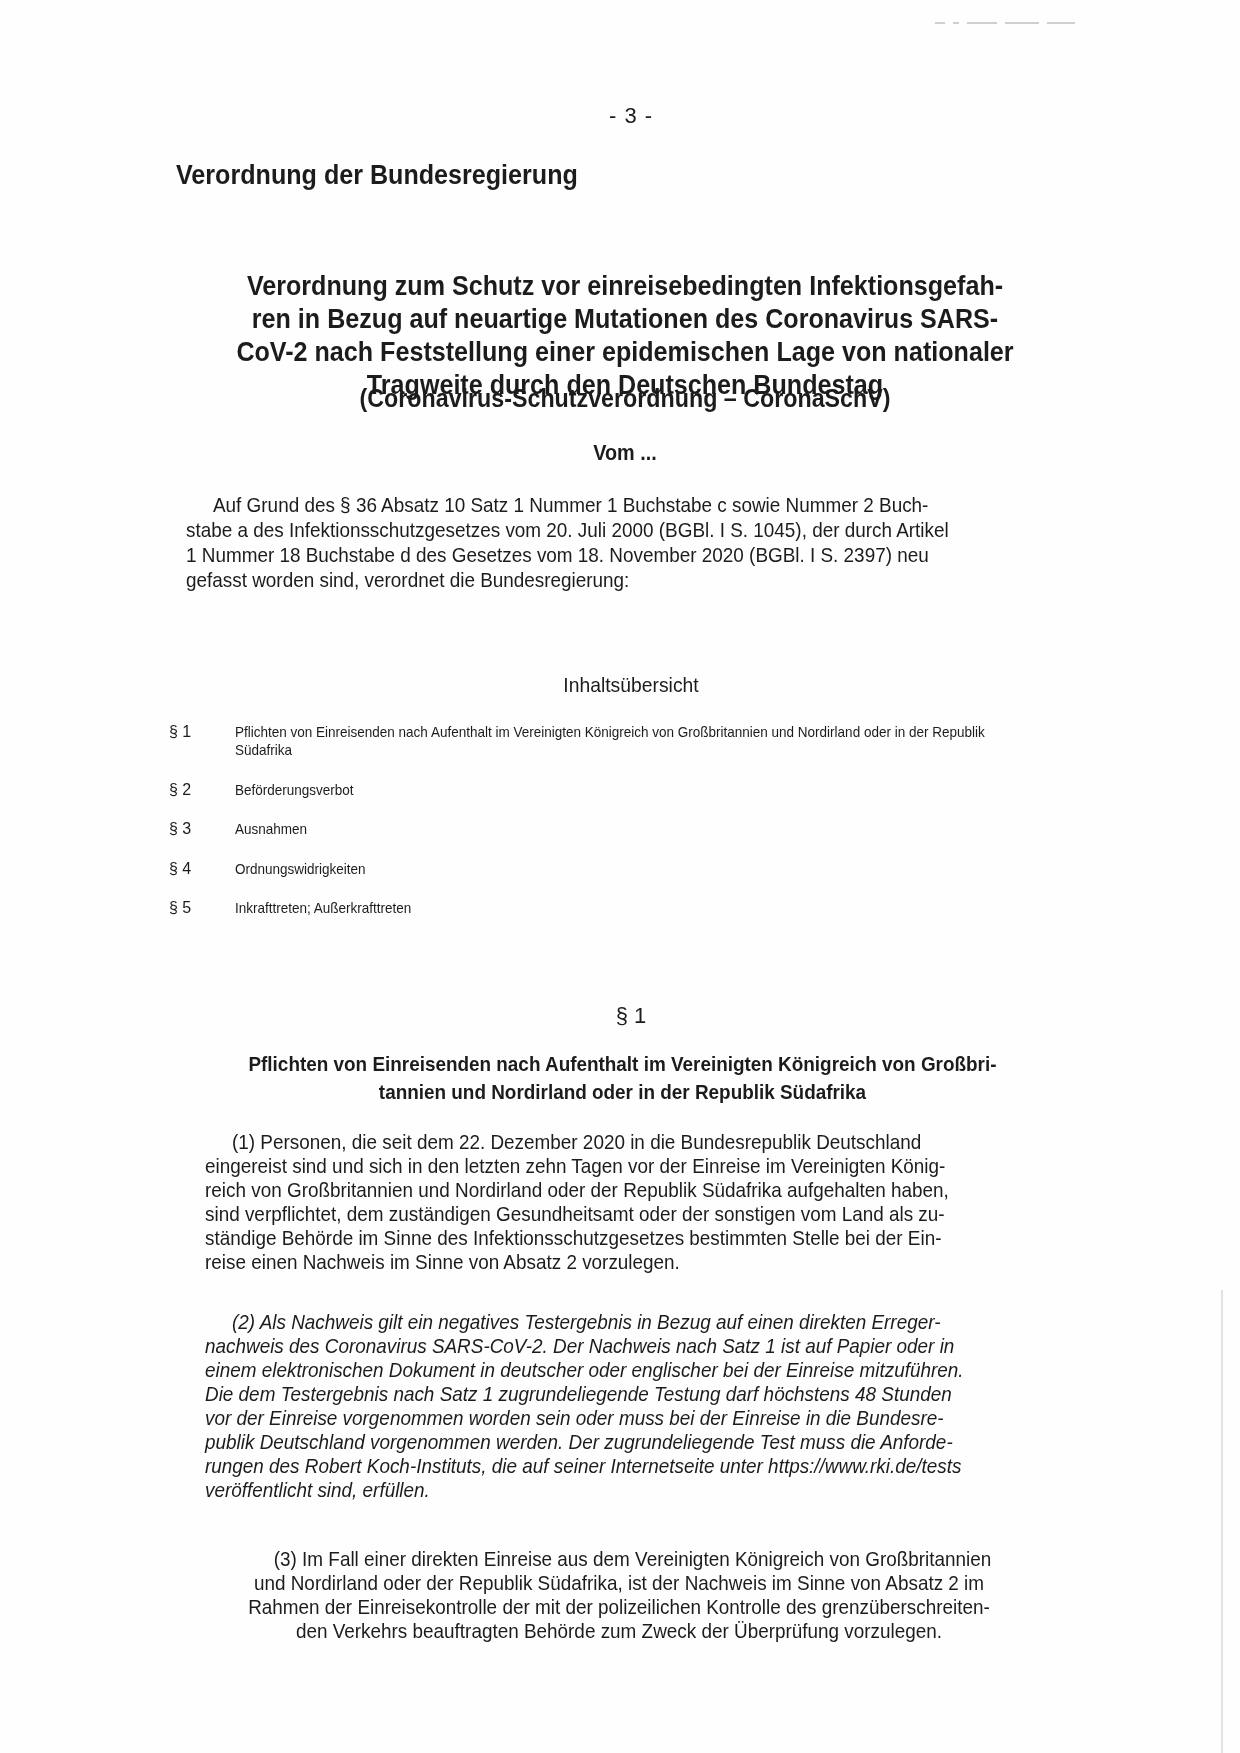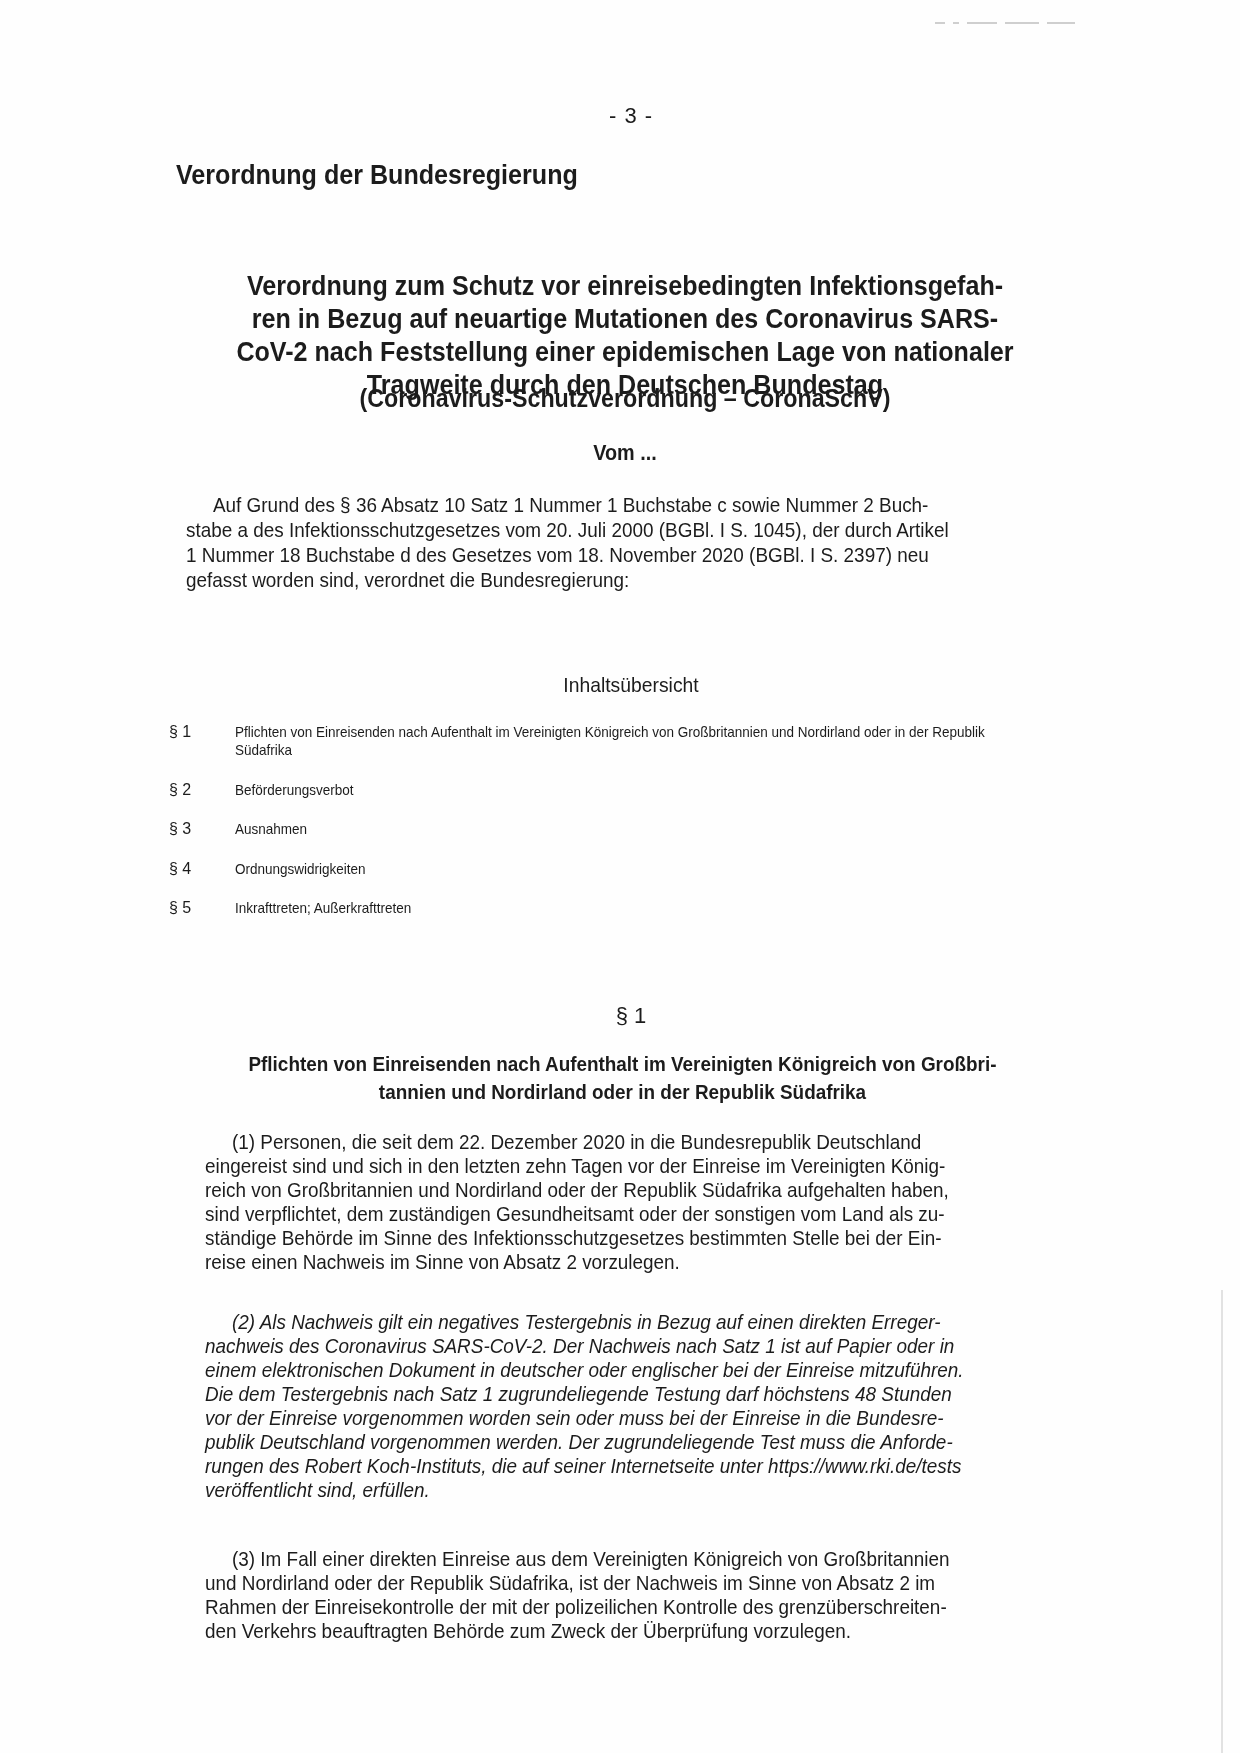--- a/index.html
+++ b/index.html
@@ -150,21 +150,21 @@
     .section-title .line { display: block; white-space: nowrap; transform: scaleX(0.9); }
     .para {
       left: 191px;
       width: 920px;
       font-size: 21px;
       line-height: 24px;
       margin-left: 14px;
     }
     .p1 { top: 1130px; }
     .p2 { top: 1310px; font-style: italic; }
-    .p3 { top: 1547px; }
+    .p3 { top: 1547px; text-align: center; }
   </style>
 </head>
 <body>
 
 <div class="page">
 
   <div class="top-marks">
     <span style="width:10px"></span>
     <span style="width:6px"></span>
     <span style="width:30px"></span>

